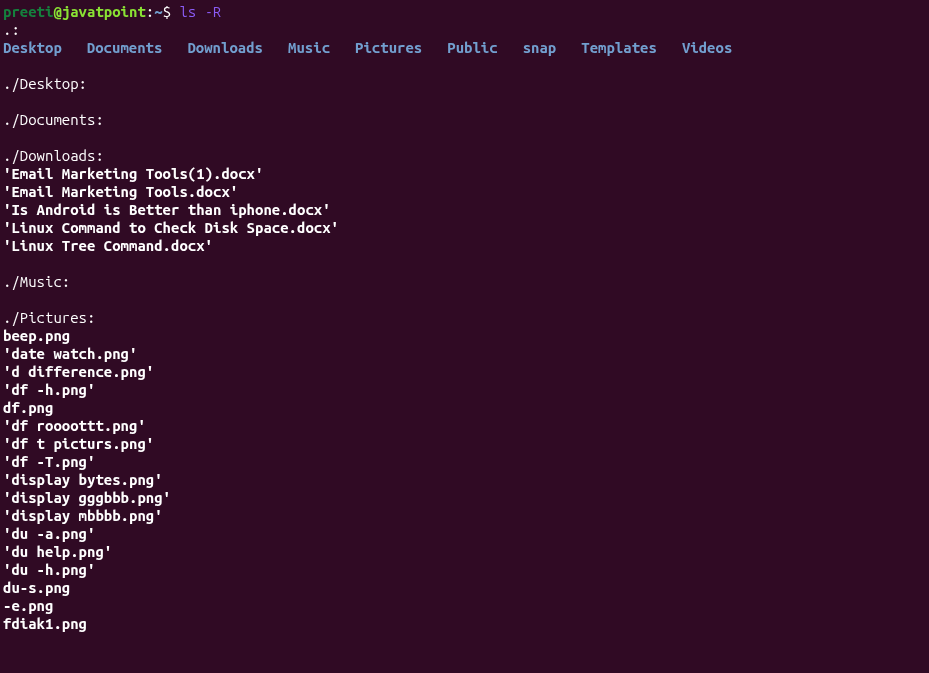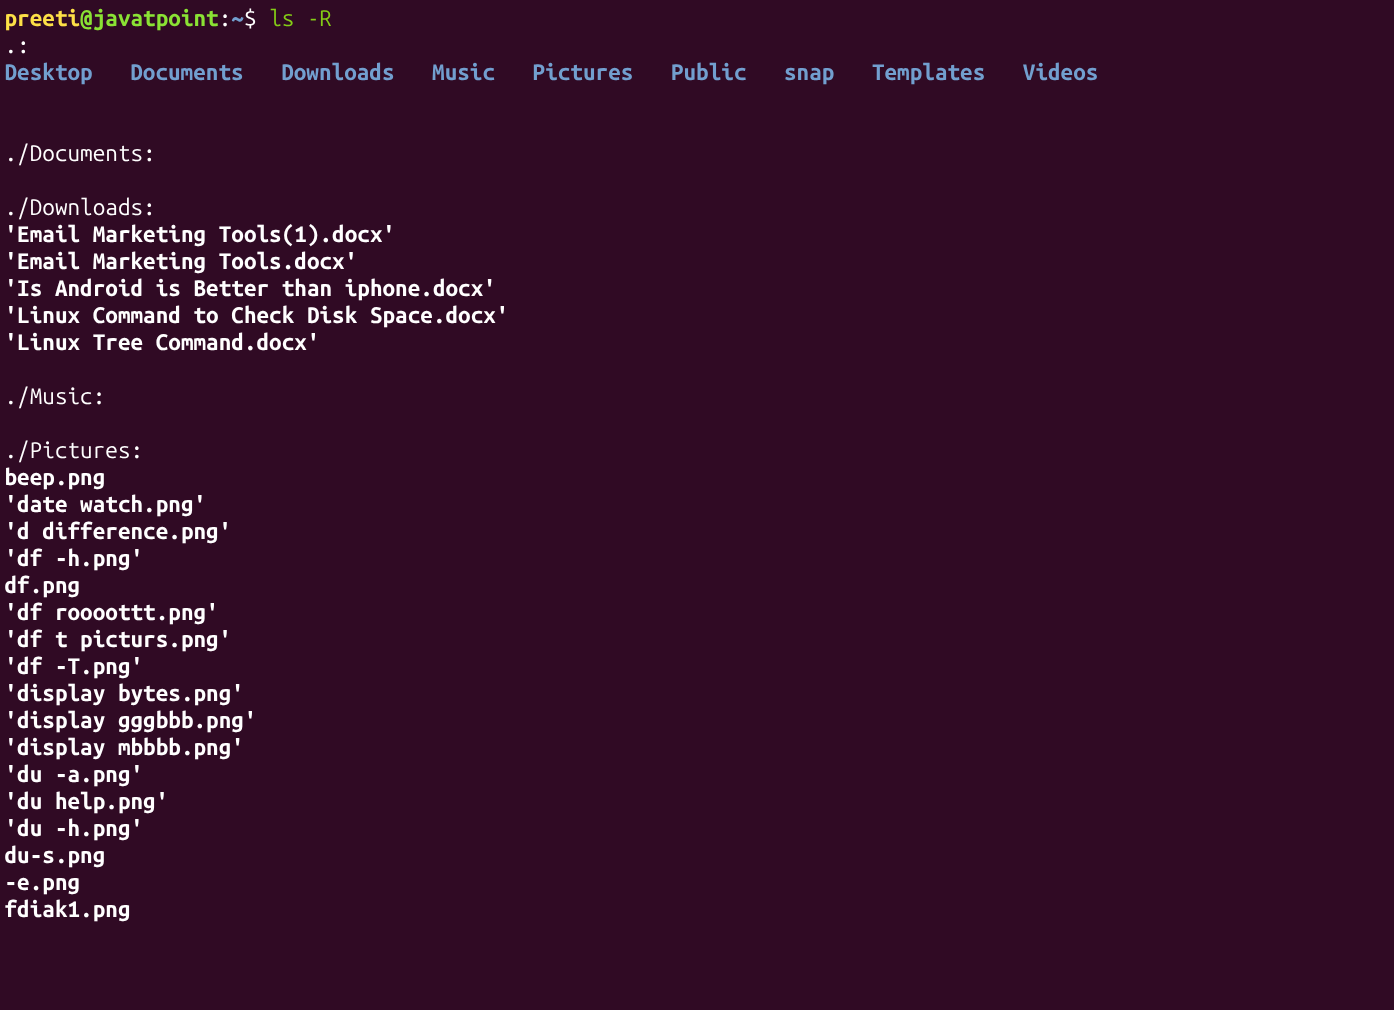--- a/index.html
+++ b/index.html
@@ -12,39 +12,39 @@
       color: #ffffff;
       font-family: 'Ubuntu Mono', 'DejaVu Sans Mono', 'Consolas', monospace;
       font-size: 15px;
       line-height: 18px;
       padding: 3px;
       width: 929px;
       height: 673px;
       overflow: hidden;
     }
     .prompt-user {
-      color: #fde047;
+      color: #15803d;
       font-weight: bold;
     }
     .prompt-host {
       color: #8ae234;
       font-weight: bold;
     }
     .prompt-colon {
       color: #ffffff;
     }
     .prompt-path {
       color: #729fcf;
       font-weight: bold;
     }
     .prompt-dollar {
       color: #ffffff;
     }
     .command {
-      color: #84cc16;
+      color: #8b5cf6;
     }
     .dir-name {
       color: #729fcf;
       font-weight: bold;
     }
     .file-name {
       color: #ffffff;
       font-weight: bold;
     }
     .section-header {
@@ -67,20 +67,21 @@
   <div>
     <span class="prompt-user">preeti</span><span class="prompt-host">@</span><span class="prompt-host">javatpoint</span><span class="prompt-colon">:</span><span class="prompt-path">~</span><span class="prompt-dollar">$</span> <span class="command">ls -R</span>
   </div>
 
   <div class="section-header">.:</div>
   <div class="dir-list">
     <span class="dir-name">Desktop</span><span class="dir-name">Documents</span><span class="dir-name">Downloads</span><span class="dir-name">Music</span><span class="dir-name">Pictures</span><span class="dir-name">Public</span><span class="dir-name">snap</span><span class="dir-name">Templates</span><span class="dir-name">Videos</span>
   </div>
 
   <div class="blank-line"></div>
+  <div class="section-header">./Desktop:</div>
 
   <div class="blank-line"></div>
   <div class="section-header">./Documents:</div>
 
   <div class="blank-line"></div>
   <div class="section-header">./Downloads:</div>
   <div class="file-name">'Email Marketing Tools(1).docx'</div>
   <div class="file-name">'Email Marketing Tools.docx'</div>
   <div class="file-name">'Is Android is Better than iphone.docx'</div>
   <div class="file-name">'Linux Command to Check Disk Space.docx'</div>

